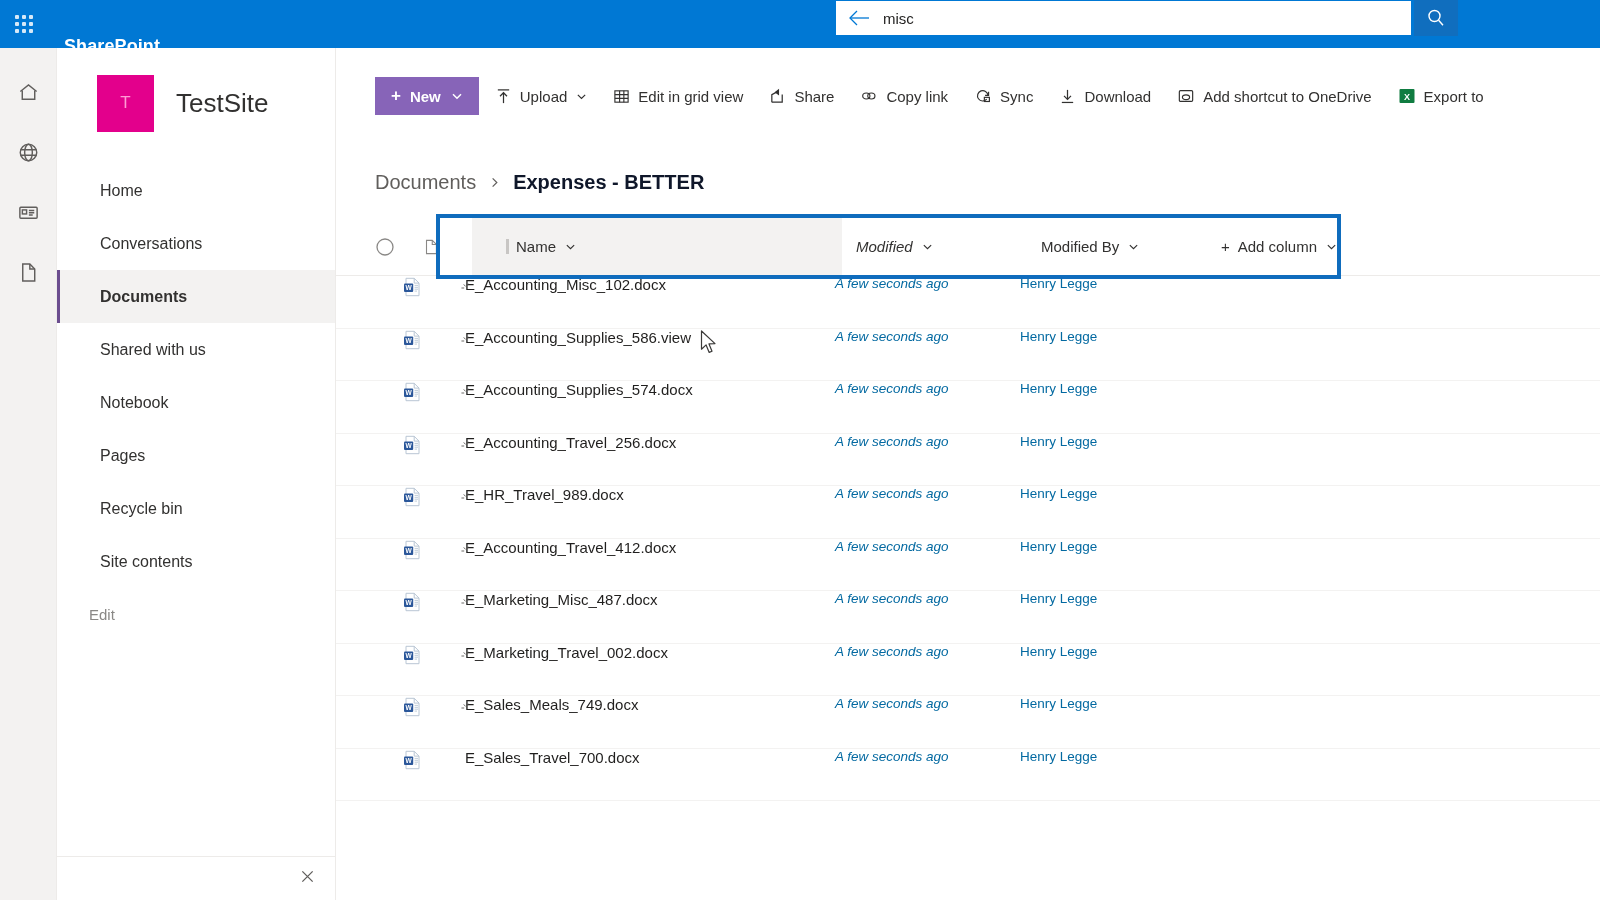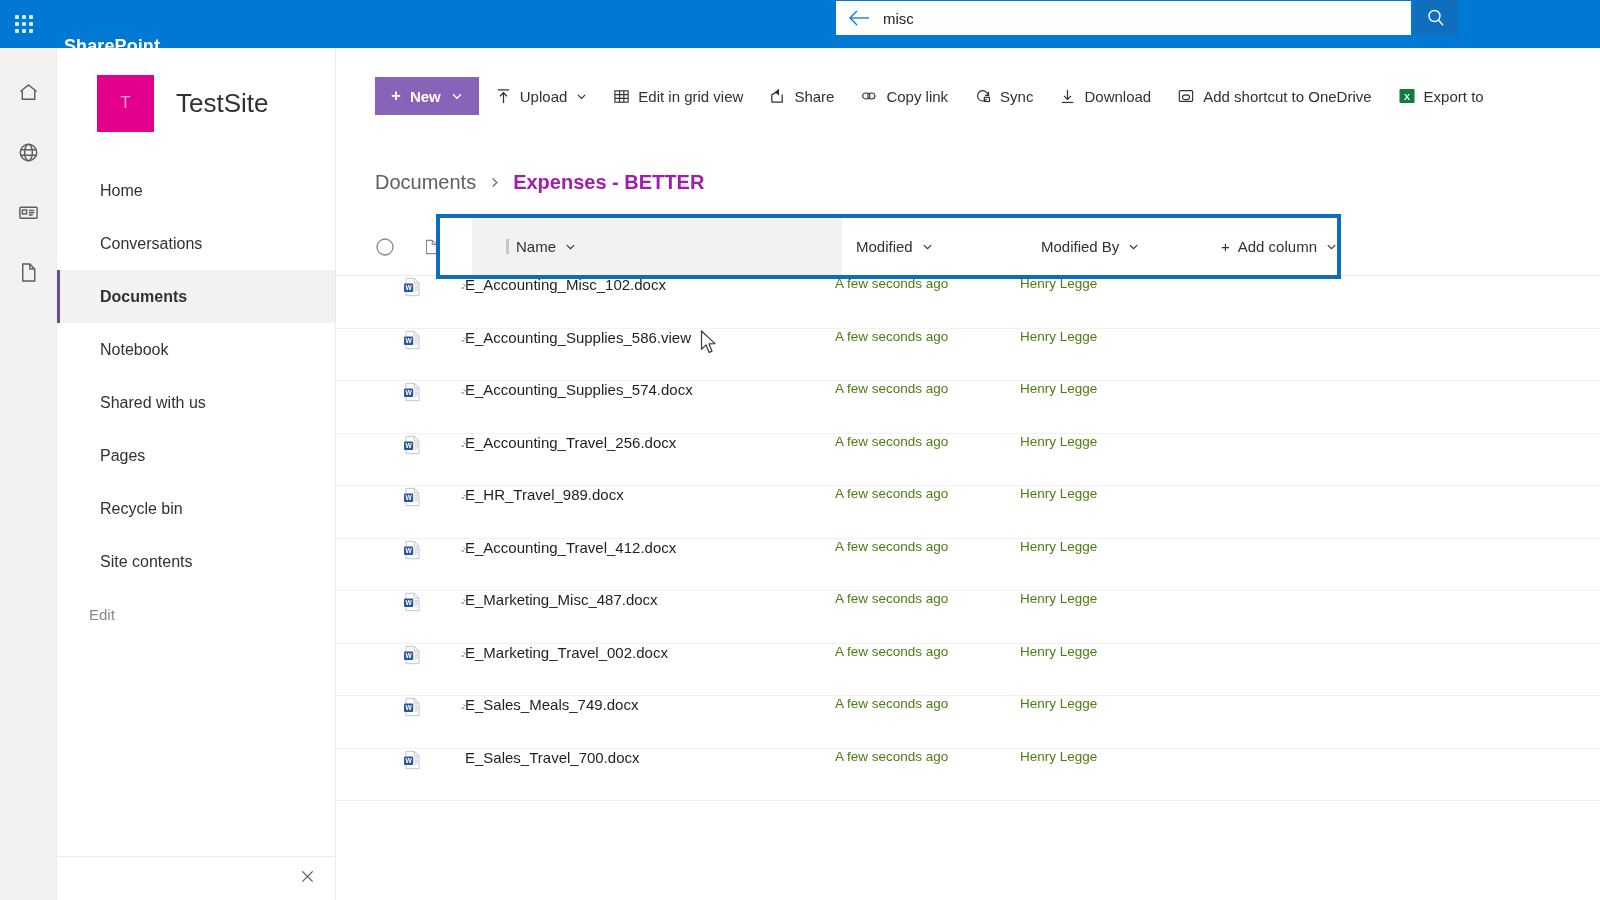--- a/index.html
+++ b/index.html
@@ -190,21 +190,21 @@
   .cmd .chev { margin-left: 9px; display: inline-flex; }
 
   .breadcrumb {
     display: flex; align-items: center;
     padding-left: 39px;
     height: 44px;
     margin-top: 16px;
   }
   .bc-parent { font-size: 20px; color: #605e5c; cursor: pointer; }
   .bc-sep { margin: 0 12px; color: #605e5c; display: inline-flex; }
-  .bc-current { font-size: 20px; font-weight: bold; color: #a21caf; }
+  .bc-current { font-size: 20px; font-weight: bold; color: #0f172a; }
 
   
   .list-head-wrap {
     position: relative;
     margin-top: 14px;
     height: 58px;
   }
   .head-row {
     display: flex; align-items: center;
     height: 58px;
@@ -215,21 +215,21 @@
     width: 47px; flex: 0 0 47px;
     display: flex; align-items: center; justify-content: flex-start;
     cursor: pointer;
   }
   .col-ftype {
     width: 50px; flex: 0 0 50px;
     display: flex; align-items: center;
     cursor: pointer;
   }
   .col-name { width: 370px; flex: 0 0 370px; }
-  .col-mod  { width: 185px; flex: 0 0 185px; }
+  .col-mod  { width: 185px; flex: 0 0 185px; font-style: italic; }
   .col-modby{ width: 180px; flex: 0 0 180px; }
   .col-add  { width: 170px; flex: 0 0 170px; }
 
   .hdr-cell {
     display: flex; align-items: center;
     height: 58px;
     font-size: 15px;
     color: #323130;
     cursor: pointer;
     padding-left: 14px;
@@ -272,21 +272,21 @@
   }
   .new-badge {
     position: absolute;
     left: 9px; top: 6px;
     width: 13px; height: 12px;
     pointer-events: none;
   }
   .cell-plain {
     padding-left: 14px;
     font-size: 13.5px;
-    color: #4d7c0f;
+    color: #0369a1;
   }
   .word-icon { display: inline-flex; }
 
   
   .mouse-cursor {
     position: absolute;
     left: 700px; top: 330px;
     pointer-events: none;
     z-index: 50;
   }
@@ -366,24 +366,24 @@
     <div class="nav-item">
       <span>Home</span>
     </div>
     <div class="nav-item">
       <span>Conversations</span>
     </div>
     <div class="nav-item selected">
       <span>Documents</span>
     </div>
     <div class="nav-item">
+      <span>Shared with us</span>
+    </div>
+    <div class="nav-item">
       <span>Notebook</span>
-    </div>
-    <div class="nav-item">
-      <span>Shared with us</span>
     </div>
     <div class="nav-item">
       <span>Pages</span>
     </div>
     <div class="nav-item">
       <span>Recycle bin</span>
     </div>
     <div class="nav-item">
       <span>Site contents</span>
     </div>

